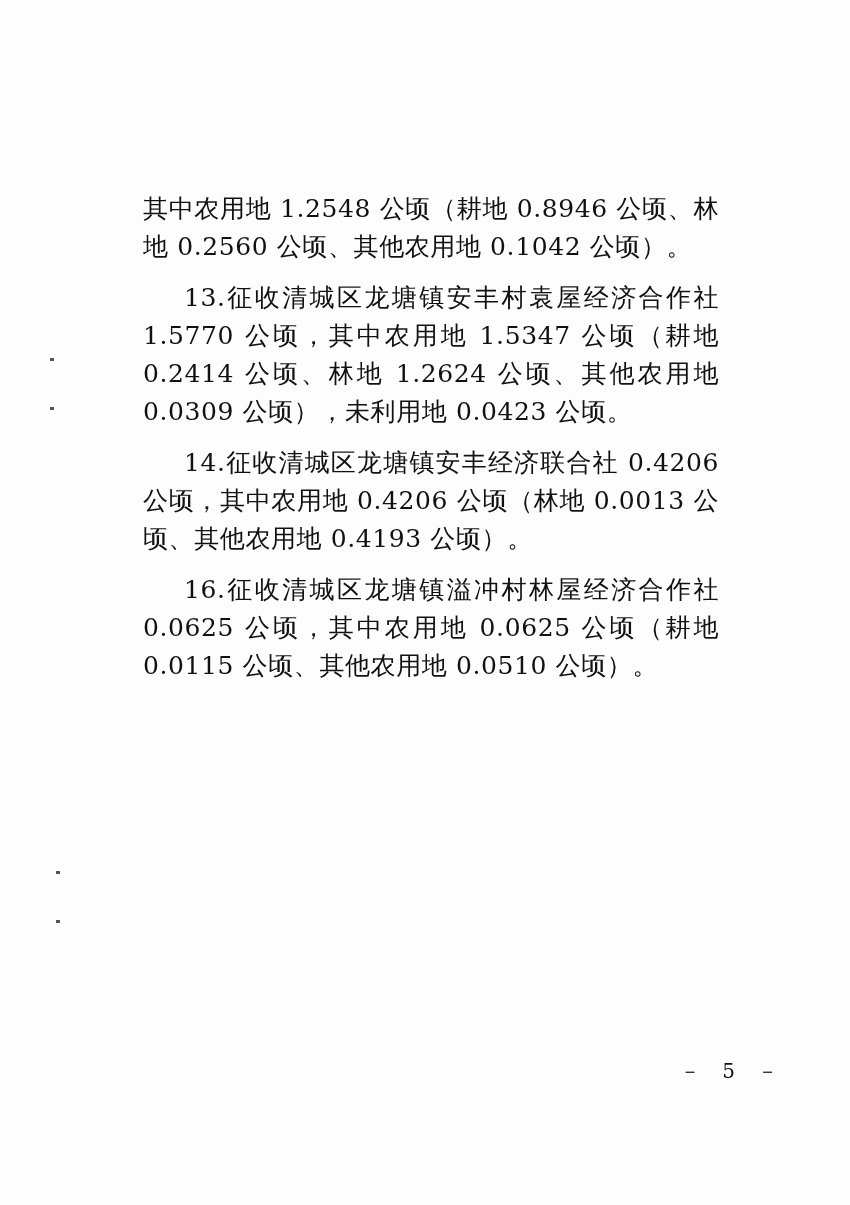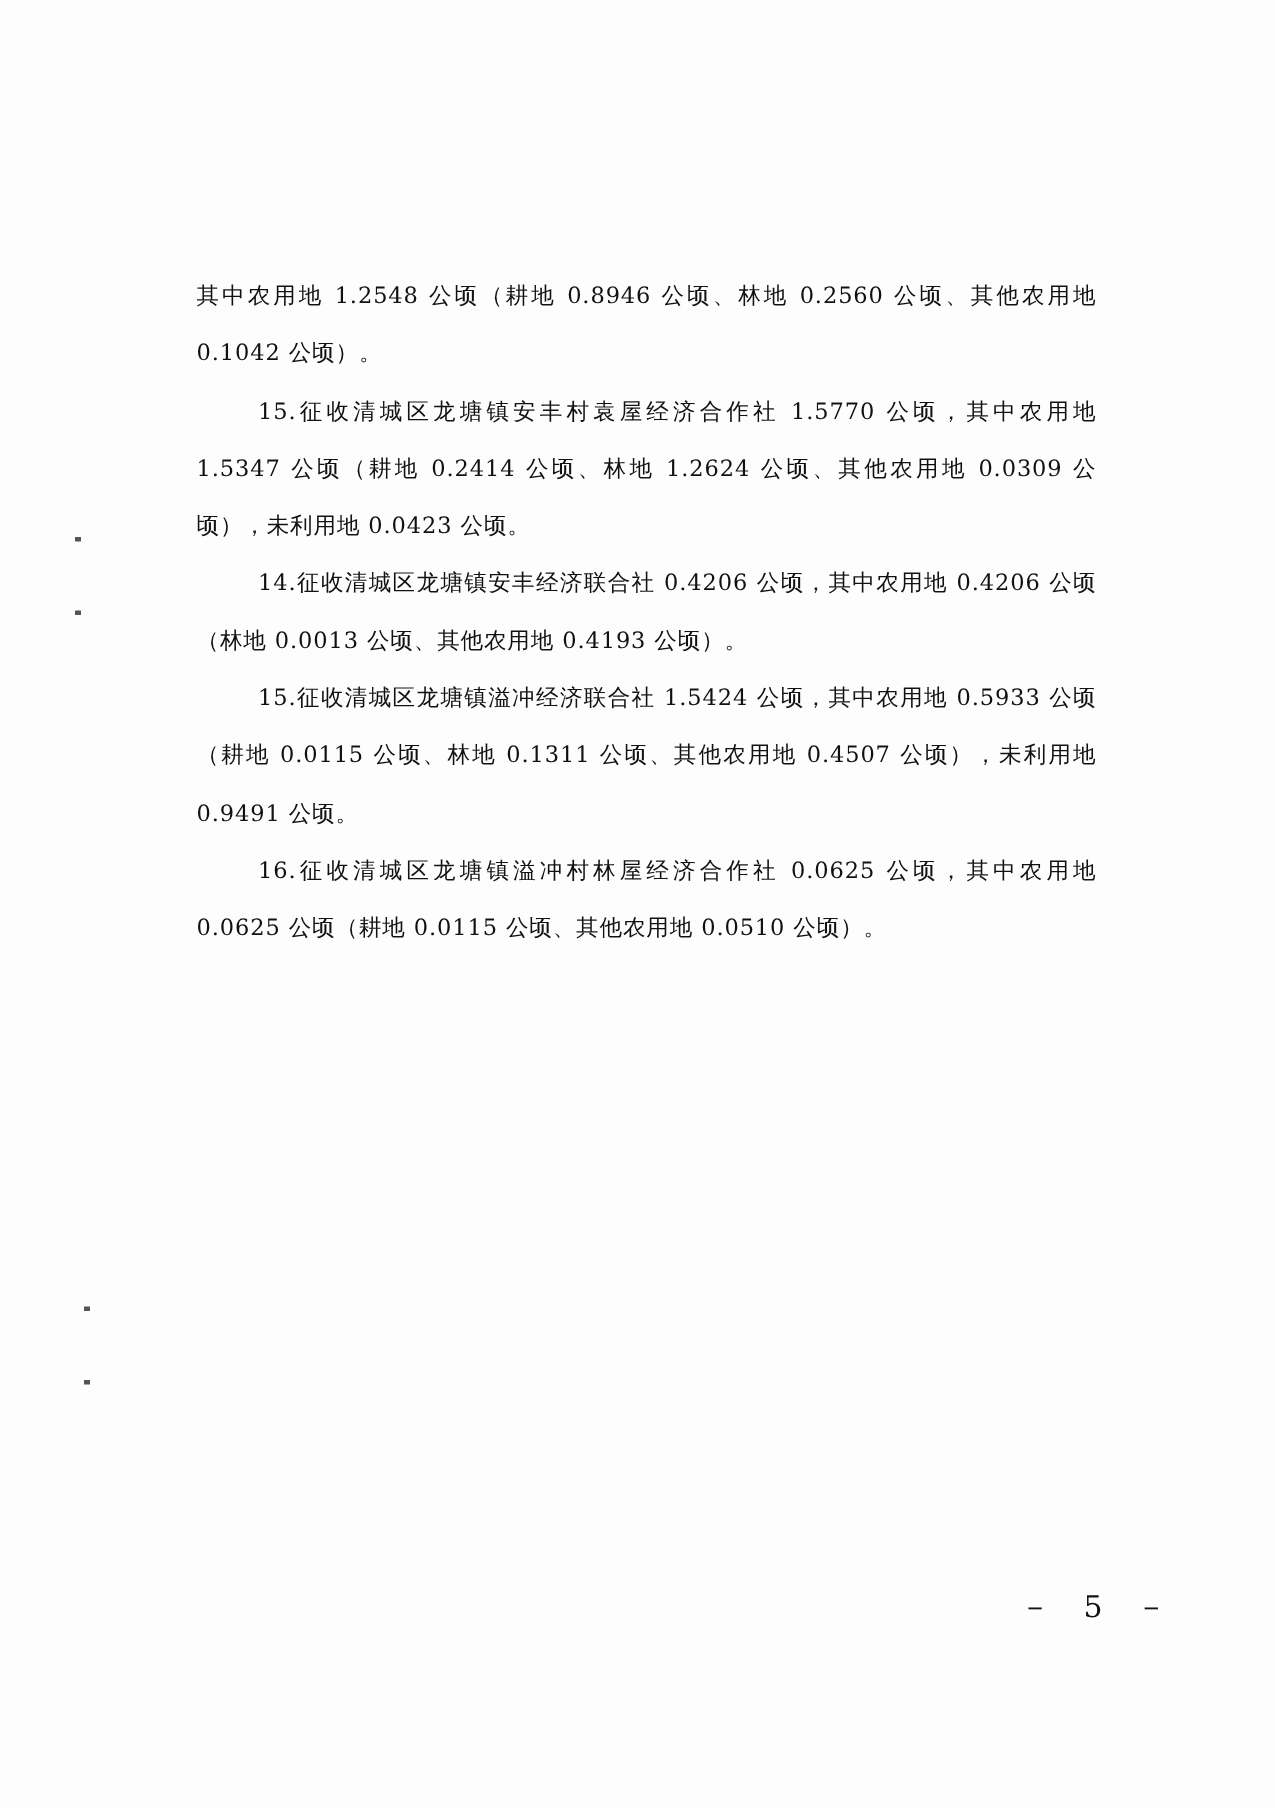--- a/index.html
+++ b/index.html
@@ -1,37 +1,36 @@
 <!DOCTYPE html>
 <html><head>
 <meta charset="utf-8">
 <style>
   html, body { margin: 0; padding: 0; background: #ffffff; }
   body { width: 850px; height: 1205px; position: relative; overflow: hidden;
          font-family: "DejaVu Serif", "Liberation Serif", serif; color: #111; }
   .page { position: absolute; left: 0; top: 0; width: 850px; height: 1205px; background: #fdfdfd; }
   .content { position: absolute; left: 131px; top: 178px; width: 600px; }
-  .para { font-size: 15px; line-height: 38.3px; margin: 0; text-align: justify;
+  .para { font-size: 25px; line-height: 38.3px; margin: 12px; text-align: justify;
           letter-spacing: 0.6px; text-justify: inter-character; }
   .indent { text-indent: 41px; }
   .page-number { position: absolute; left: 680px; top: 1058px; font-size: 20px;
                  letter-spacing: 8px; }
   .mark { position: absolute; width: 4px; height: 3px; background: #555; }
 </style>
 </head>
 <body>
 
 <div class="page">
   <div class="mark" style="left:50px;top:358px;"></div>
   <div class="mark" style="left:50px;top:407px;"></div>
   <div class="mark" style="left:56px;top:871px;"></div>
   <div class="mark" style="left:56px;top:920px;"></div>
 
   <div class="content">
     <p class="para">其中农用地 1.2548 公顷（耕地 0.8946 公顷、林地 0.2560 公顷、其他农用地 0.1042 公顷）。</p>
-    <p class="para indent">15.征收清城区龙塘镇安丰村袁屋经济合作社 1.5770 公顷，其中农用地 1.5347 公顷（耕地 0.2414 公顷、林地 1.2624 公顷、其他农用地 0.0309 公顷），未利用地 0.0423 公顷。</p>
+    <p class="para indent">13.征收清城区龙塘镇安丰村袁屋经济合作社 1.5770 公顷，其中农用地 1.5347 公顷（耕地 0.2414 公顷、林地 1.2624 公顷、其他农用地 0.0309 公顷），未利用地 0.0423 公顷。</p>
     <p class="para indent">14.征收清城区龙塘镇安丰经济联合社 0.4206 公顷，其中农用地 0.4206 公顷（林地 0.0013 公顷、其他农用地 0.4193 公顷）。</p>
-    <p class="para indent">15.征收清城区龙塘镇溢冲经济联合社 1.5424 公顷，其中农用地 0.5933 公顷（耕地 0.0115 公顷、林地 0.1311 公顷、其他农用地 0.4507 公顷），未利用地 0.9491 公顷。</p>
     <p class="para indent">16.征收清城区龙塘镇溢冲村林屋经济合作社 0.0625 公顷，其中农用地 0.0625 公顷（耕地 0.0115 公顷、其他农用地 0.0510 公顷）。</p>
   </div>
 
   <div class="page-number">－ 5 －</div>
 </div>
 
 </body></html>

